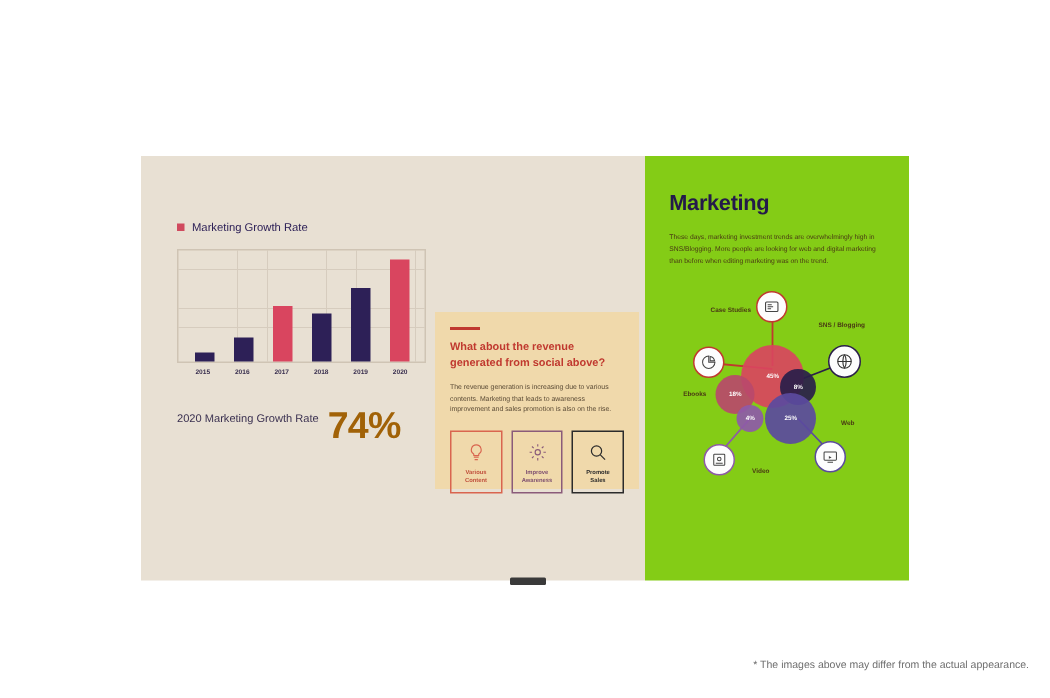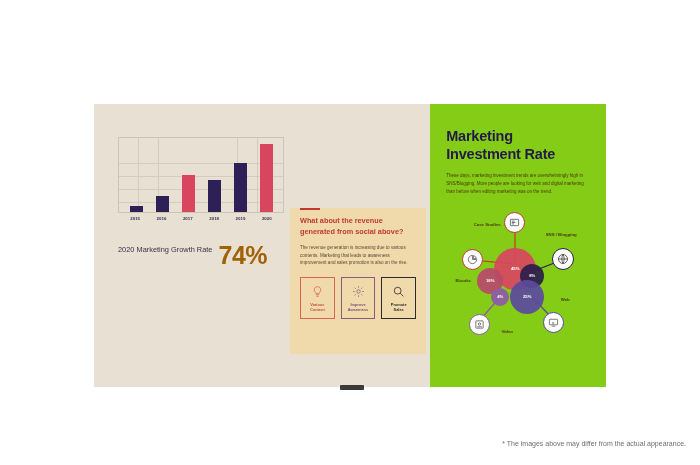--- a/index.html
+++ b/index.html
@@ -71,23 +71,23 @@
   .stat-row {
     display:flex; align-items:flex-start; gap:6px;
     margin-top: 24px; width: 178px;
   }
   .stat-label { font-size:7.4px; color:#3a3050; padding-bottom:3px; }
   .stat-value { font-size:25px; font-weight:bold; color:#a16207; line-height:0.85; letter-spacing:-0.5px;}
 
   
   .card {
     position:absolute; left:196px; top:104px;
-    width:136px; height:146px;
+    width:136px; height:118px;
     background:#f0d9ab;
-    padding: 0 10px 0 10px;
+    padding: 10px 10px 0 10px;
   }
   .card-rule { width:20px; height:2px; background:#c0392f; }
   .card-title {
     margin-top:6px; font-size:7.3px; font-weight:bold; color:#c0392f;
     line-height:1.45;
   }
   .card-body {
     margin-top:7px; font-size:4.6px; color:#5a4a35; line-height:1.62;
   }
   .icon-row { display:flex; gap:6px; margin-top:11px; }
@@ -136,20 +136,24 @@
 </head>
 <body>
 
 <div class="page">
 
   <div class="slide">
 
     <div class="left">
 
 
+      <div class="legend">
+        <span class="legend-swatch"></span>
+        <span class="legend-label">Marketing Growth Rate</span>
+      </div>
 
       <div class="chart-wrap">
         <div class="plot">
           <div class="bars" id="bars">
               <div class="bar navy" style="height: 5.92px;"></div>
               <div class="bar navy" style="height: 16.28px;"></div>
               <div class="bar red" style="height: 37px;"></div>
               <div class="bar navy" style="height: 31.82px;"></div>
               <div class="bar navy" style="height: 48.84px;"></div>
               <div class="bar red" style="height: 68.08px;"></div>
@@ -212,21 +216,20 @@
             </div>
           </div>
 
         </div>
       </div>
     </div>
 
     <div class="right">
       <div class="rtitle">
         <div>Marketing</div>
-        <div>Investment Rate</div>
       </div>
       <div class="rbody">These days, marketing investment trends are overwhelmingly high in SNS/Blogging. More people are looking for web and digital marketing than before when editing marketing was on the trend.</div>
 
       <div class="bubble-area">
         <svg width="150" height="145" viewBox="0 0 150 145" style="position:absolute;inset:0;">
           <line x1="75" y1="60" x2="75" y2="30" stroke="#c0392f" stroke-width="1.2"></line>
           <line x1="75" y1="62" x2="33" y2="58" stroke="#c0392f" stroke-width="1.2"></line>
           <line x1="86" y1="72" x2="122" y2="58" stroke="#2a1f4a" stroke-width="1.2"></line>
           <line x1="60" y1="95" x2="40" y2="118" stroke="#8e5aa8" stroke-width="1.2"></line>
           <line x1="92" y1="95" x2="112" y2="116" stroke="#5b4a9e" stroke-width="1.2"></line>

